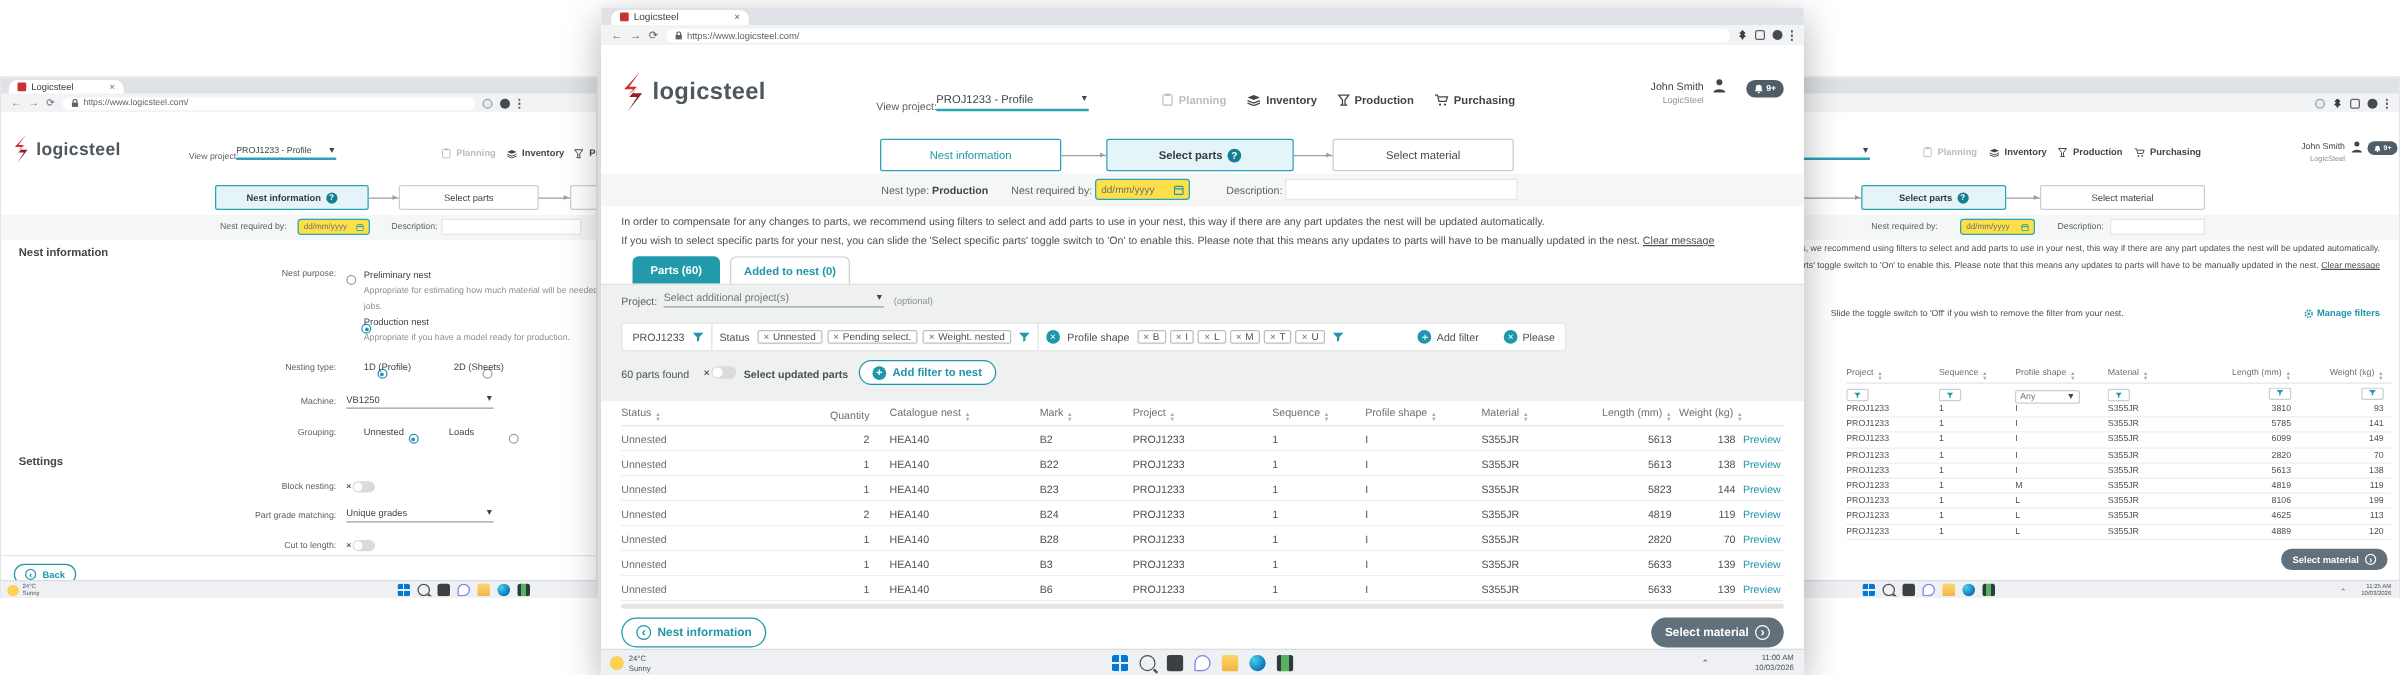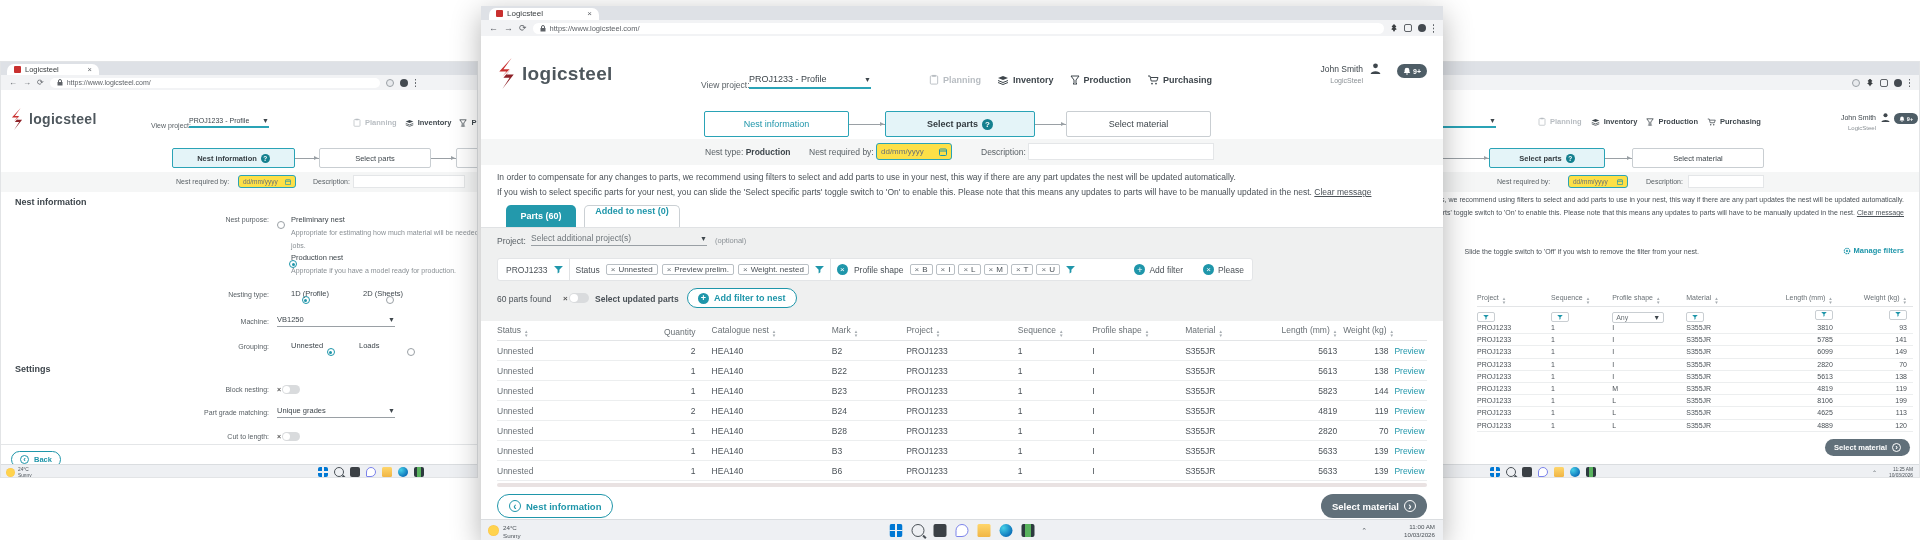--- a/index.html
+++ b/index.html
@@ -621,21 +621,21 @@
             </svg>
         </div>
         <span class="abs mlabel fs85" style="left:500px;top:8px">Description:</span>
         <div class="abs winput" style="left:547px;top:4px;width:186px;height:17px"></div>
       </div>
       <span class="abs infotxt fs85" style="left:16px;top:136px">In order to compensate for any changes to parts, we recommend using filters to select and add parts to use in your nest, this way if there are any part updates the nest will be updated automatically.</span>
       <span class="abs infotxt fs85" style="left:16px;top:151px"><span>If you wish to select specific parts for your nest, you can slide the 'Select specific parts' toggle switch to 'On' to enable this. Please note that this means any updates to parts will have to be manually updated in the nest.</span> <span class="linku">Clear message</span></span>
       <div class="abs" style="left:25px;top:169px;width:70px;height:22px;background:#2399AC;color:#fff;font-weight:bold;border-radius:5px 5px 0 0;display:flex;align-items:center;justify-content:center" class2="fs9">
           <span class="fs9">Parts (60)</span>
         </div>
-      <div class="abs" style="left:103px;top:169px;width:96px;height:22px;background:#fff;border:1px solid #CBD0D4;border-bottom:none;color:var(--teal);font-weight:bold;border-radius:5px 5px 0 0;display:flex;justify-content:center">
+      <div class="abs" style="left:103px;top:169px;width:96px;height:22px;background:#fff;border:1px solid #CBD0D4;border-bottom:none;color:var(--teal);font-weight:bold;border-radius:5px 5px 0 0;display:flex;align-items:center;justify-content:center">
           <span class="fs9">Added to nest (0)</span>
         </div>
       <div class="abs" style="left:0;top:191px;width:962px;height:94px;background:#EFF0F0;border-top:1px solid #E0E2E4">
         <span class="abs mlabel fs85" style="left:16px;top:8px">Project:</span>
         <div class="abs ddline fs85" style="left:50px;top:5px;width:176px;padding-bottom:2px;color:#6F767B">
           <span>Select additional project(s)</span>
             <span class="caret">▼</span>
         </div>
         <span class="abs fs75" style="left:234px;top:8px;color:#8A9095">(optional)</span>
         <div class="abs" style="left:16px;top:30px;width:756px;height:23px;background:#fff;border:1px solid #E3E5E7;border-radius:3px;display:flex;align-items:center;gap:6px;padding:0 8px">
@@ -645,21 +645,21 @@
             </svg>
           <span class="vsep"></span>
           <span class="fs85" style="color:#4A5157">Status</span>
           <span style="display:inline-flex;gap:4px">
               <span class="chip fs8">
                 <i>×</i>
                 <span>Unnested</span>
               </span>
               <span class="chip fs8">
                 <i>×</i>
-                <span>Preview prelim.</span>
+                <span>Pending select.</span>
               </span>
               <span class="chip fs8">
                 <i>×</i>
                 <span>Weight. nested</span>
               </span>
             </span>
           <svg width="9" height="8" viewBox="0 0 10 9" fill="#1F96AA">
               <path d="M0 0h10L6 4.2V7L4 8.5V4.2z"></path>
             </svg>
           <span class="vsep"></span>

